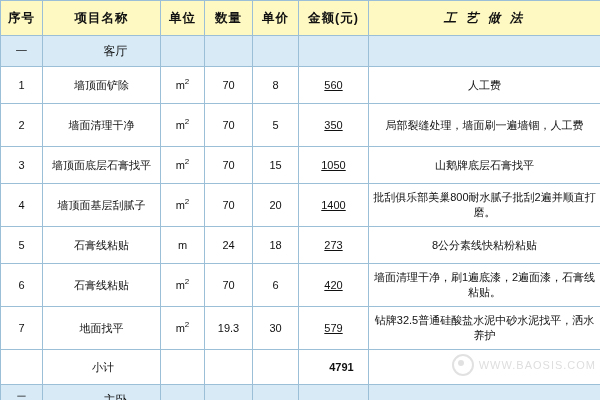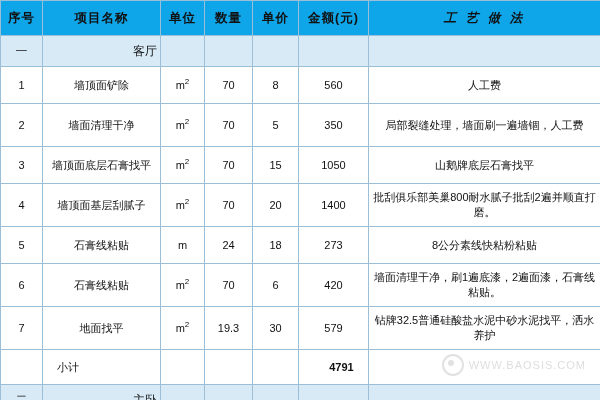--- a/index.html
+++ b/index.html
@@ -43,65 +43,65 @@
   col.c-qty    { width: 48px; }
   col.c-price  { width: 46px; }
   col.c-amount { width: 70px; }
   col.c-note   { width: 232px; }
 
   tr.header td {
     font-size: 12.5px;
     font-weight: bold;
     letter-spacing: 1px;
     height: 30px;
-    background: #0ea5e9;
+    background: #fef9c3;
   }
   tr.header td.note-head {
     letter-spacing: 3px;
     font-style: italic;
   }
   tr.section td {
     background: #d7eaf6;
     height: 26px;
     font-size: 12px;
   }
   tr.section td.sec-name {
-    text-align: right;
+    text-align: center;
     padding-left: 31px;
     font-weight: normal;
   }
   tr.section td.sec-seq {
     font-size: 12px;
   }
   td.name-cell {
     text-align: left;
     padding-left: 10px;
   }
   td.note-cell {
     text-align: left;
     padding-left: 8px;
     padding-right: 6px;
     line-height: 1.45;
   }
-  td.amount-cell { text-align: center; }
+  td.amount-cell { text-align: center; text-decoration: underline; }
   tr.data td { height: 32px; }
   tr.data.tall td { height: 38px; }
   tr.subtotal td { height: 30px; padding-left: 19px; }
   tr.subtotal td.sub-label {
-    text-align: left;
-    padding-left: 14px;
+    text-align: center;
+    padding-left: 6px;
   }
   tr.subtotal td.sub-amount {
     font-weight: bold;
   }
   .sup { font-size: 8px; vertical-align: super; }
   
   #watermark {
     position: absolute;
-    right: 14px;
+    right: 4px;
     bottom: 24px;
     display: flex;
     align-items: center;
     gap: 5px;
     opacity: 0.42;
     pointer-events: none;
   }
   #watermark .wm-mark {
     width: 18px;
     height: 18px;

